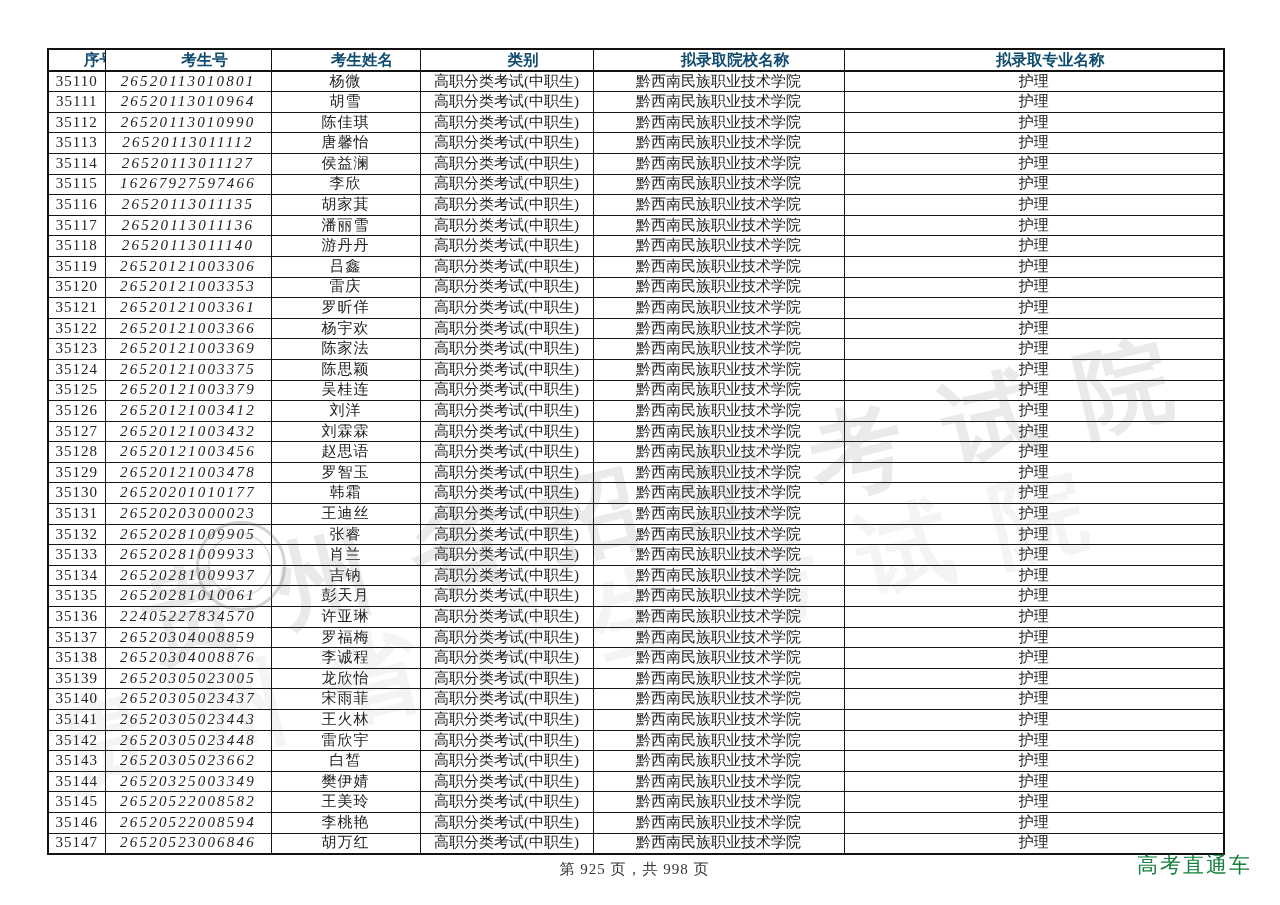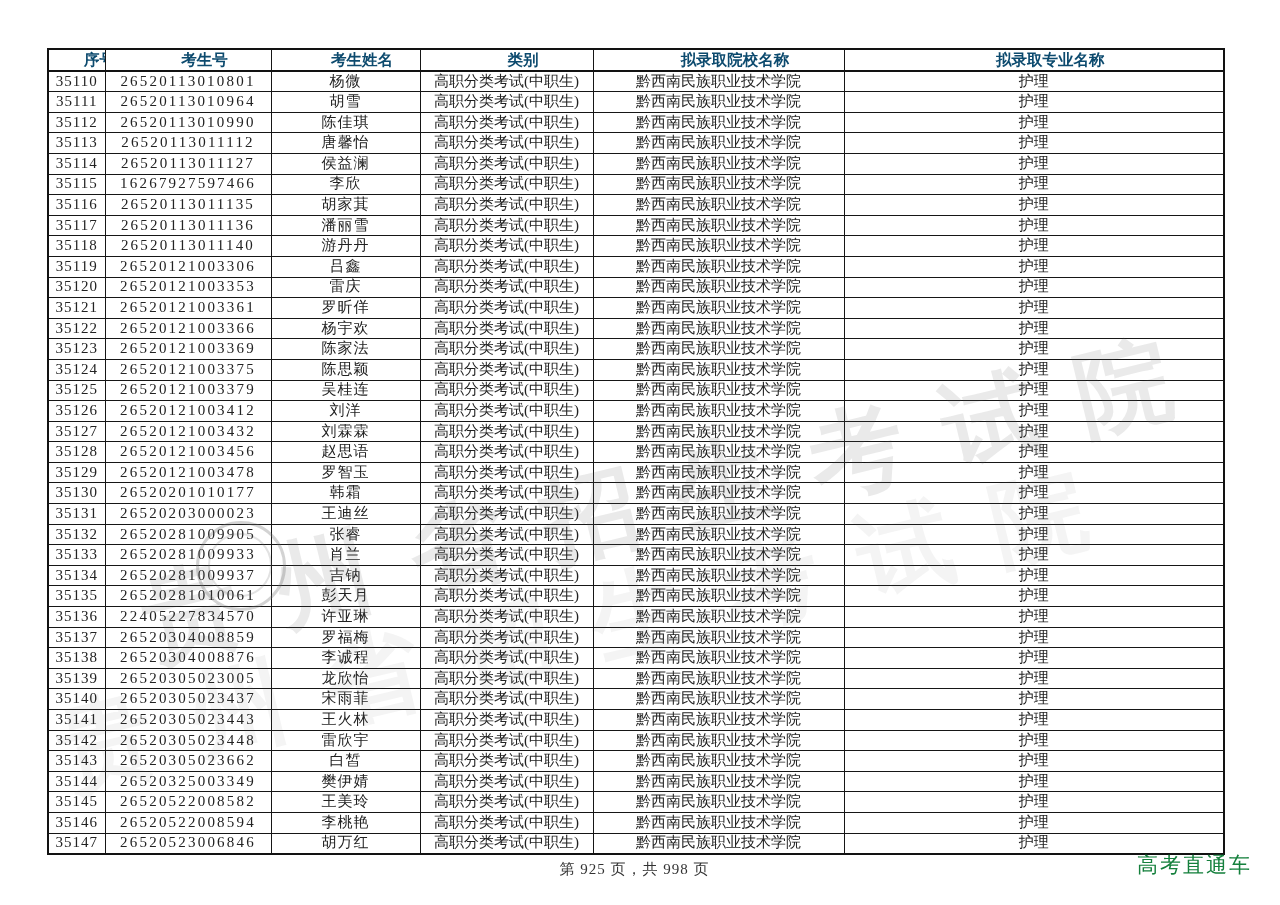--- a/index.html
+++ b/index.html
@@ -33,21 +33,21 @@
     color:#222;
   }
   table.roster th{
     font-weight:bold;
     font-size:15.5px;
     border-bottom:2px solid #121212;
     color:#0c4a6e;
     padding-left:35px;
   }
   table.roster td:nth-child(1){letter-spacing:1px;}
-  table.roster td:nth-child(2){letter-spacing:2.2px;}
+  table.roster td:nth-child(2){letter-spacing:2.2px;font-style:italic;}
   table.roster td:nth-child(3){letter-spacing:1px;}
   
   .footer-page{
     position:absolute;left:0;right:11px;top:860px;
     text-align:center;font-size:15px;color:#333;
     letter-spacing:1px;
   }
   .brand{
     position:absolute;right:28px;top:851px;
     font-size:21px;color:#15803d;

